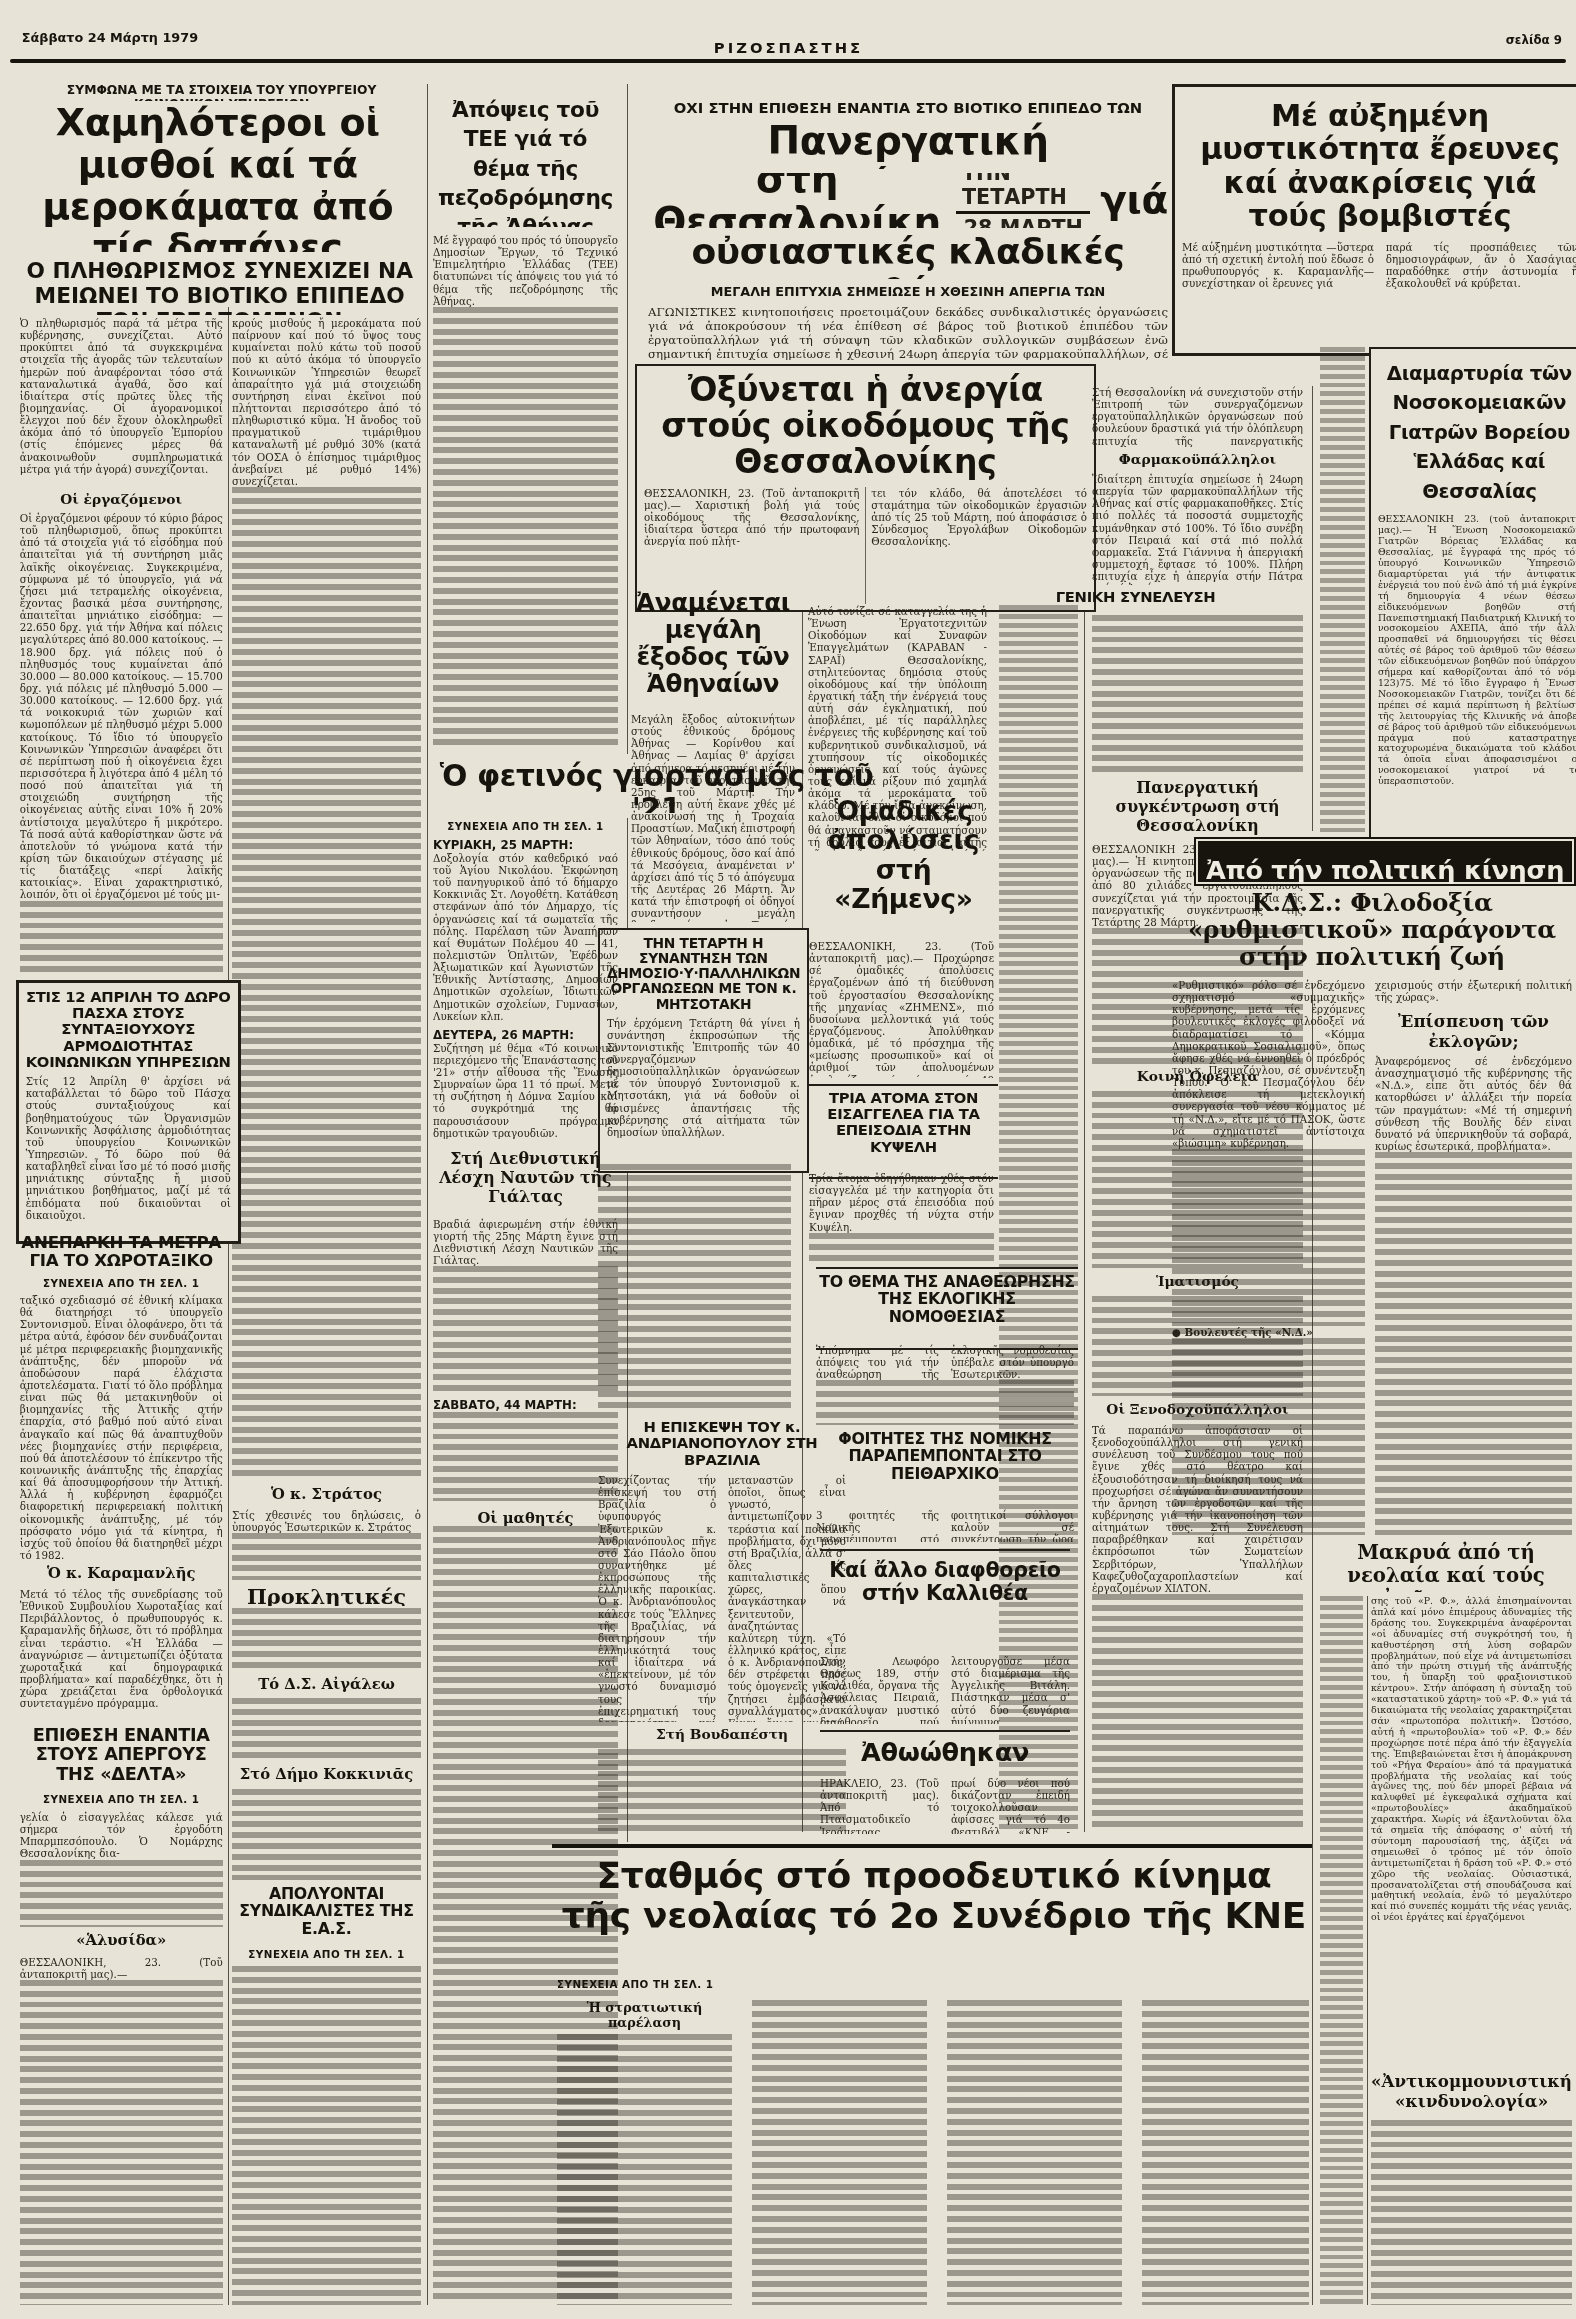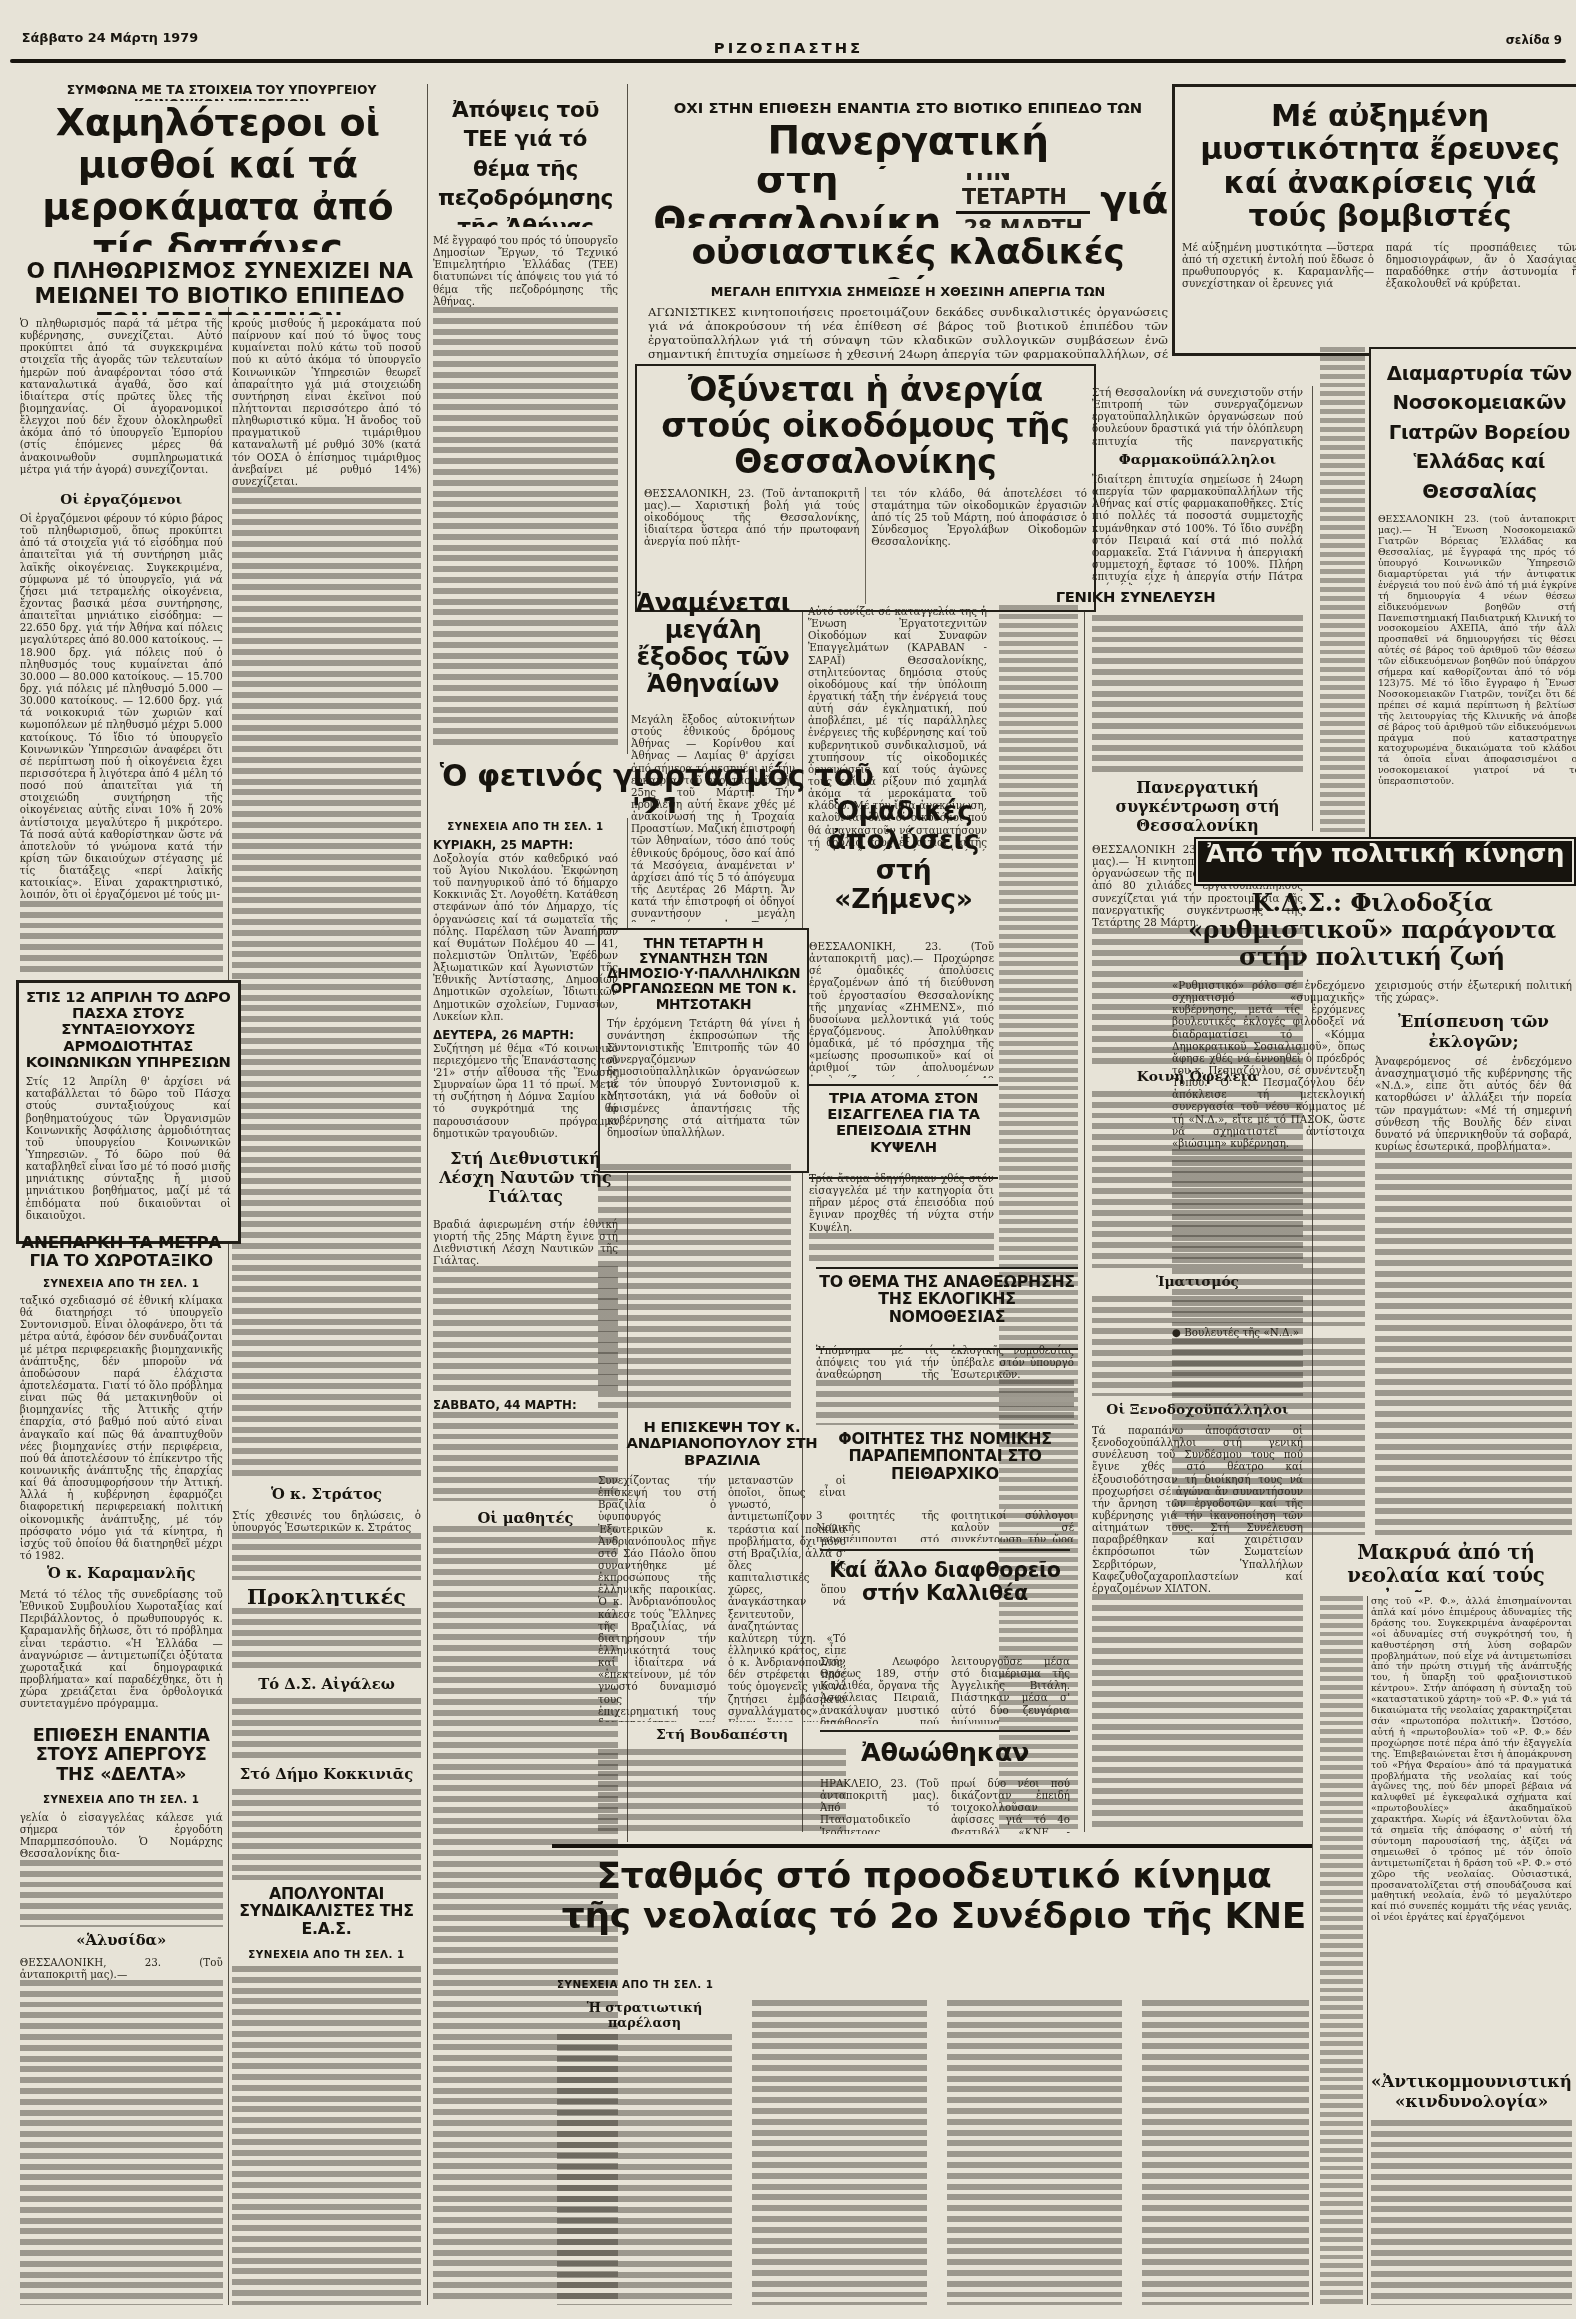--- a/index.html
+++ b/index.html
@@ -13,21 +13,21 @@
   .bd9{font:9.4px/1.16 "DejaVu Serif",serif;text-align:justify;color:#29251c;}
   .note{font:bold 10.3px "DejaVu Sans",sans-serif;text-align:center;color:#17140e;letter-spacing:0.5px;}
   .gk{flex:1 1 auto;min-height:5.9px;opacity:.85;
       background-image:repeating-linear-gradient(to bottom, rgba(45,41,33,.48) 0px, rgba(45,41,33,.48) 5.9px, rgba(0,0,0,0) 5.9px, rgba(0,0,0,0) 10.8px);}
   .gk.sm{background-image:repeating-linear-gradient(to bottom, rgba(45,41,33,.45) 0px, rgba(45,41,33,.45) 4.9px, rgba(0,0,0,0) 4.9px, rgba(0,0,0,0) 8.9px);}
   .vr{position:absolute;width:1px;background:#555046;}
   .hr{position:absolute;background:#17140e;}
   .box{border:2px solid #221f18;padding:5.9px 6.9px;background:#e7e3d7;}
   .ruled{border-top:2px solid #221f18;border-bottom:2px solid #221f18;padding:3.9px 2px;}
   .cols2{column-count:2;column-gap:11.8px;column-rule:1px solid #6b665a;}
-  .banner{background:#17140e;color:#efebe0;display:flex;align-items:center;justify-content:flex-start;
+  .banner{background:#17140e;color:#efebe0;display:flex;align-items:center;justify-content:flex-end;
           border:2px solid #17140e;box-shadow:0 0 0 2px #e7e3d7 inset, 0 0 0 3.9px #17140e inset;}
   .when{display:inline-flex;flex-direction:column;align-items:center;justify-content:center;margin:0 9.9px;}
   .when .w1{font:bold 20.7px "DejaVu Sans",sans-serif;border-bottom:3px solid #17140e;padding:0 5.9px 2px;}
   .when .w2{font:bold 20.7px "DejaVu Sans",sans-serif;padding-top:2px;}
 </style>
 </head>
 <body>
 
 <div id="page">
 
@@ -341,21 +341,21 @@
 
   <div class="blk banner" style="left:1194px;top:837px;width:378px;height:45px">
     <div class="h" style="font-size:25.6px;color:#efebe0">Ἀπό τήν πολιτική κίνηση</div>
   </div>
   <div class="blk" style="left:1172px;top:889px;width:400px;height:83px">
     <div class="h" style="font-size:24.6px;font-family:'DejaVu Serif',serif;font-weight:700">Κ.Δ.Σ.: Φιλοδοξία «ρυθμιστικοῦ» παράγοντα στήν πολιτική ζωή</div>
   </div>
   <div class="blk" style="left:1172px;top:979px;width:193px;height:556px">
     <div class="bd">«Ρυθμιστικό» ρόλο σέ ἐνδεχόμενο σχηματισμό «συμμαχικῆς» κυβέρνησης, μετά τίς ἐρχόμενες βουλευτικές ἐκλογές φιλοδοξεῖ νά διαδραματίσει τό «Κόμμα Δημοκρατικοῦ Σοσιαλισμοῦ», ὅπως ἄφησε χθές νά ἐννοηθεῖ ὁ πρόεδρός του κ. Πεσμαζόγλου, σέ συνέντευξη Τύπου. Ὁ κ. Πεσμαζόγλου δέν ἀπόκλεισε τή μετεκλογική συνεργασία τοῦ νέου κόμματος μέ τή «Ν.Δ.», εἴτε μέ τό ΠΑΣΟΚ, ὥστε νά σχηματιστεῖ ἀντίστοιχα «βιώσιμη» κυβέρνηση.</div>
     <div class="gk" style="max-height:177px"></div>
-    <div class="bd" style="font-weight:normal">● Βουλευτές τῆς «Ν.Δ.»</div>
+    <div class="bd" style="font-weight:bold">● Βουλευτές τῆς «Ν.Δ.»</div>
     <div class="gk"></div>
   </div>
   <div class="blk" style="left:1375px;top:979px;width:197px;height:556px">
     <div class="bd">χειρισμούς στήν ἐξωτερική πολιτική τῆς χώρας».</div>
     <div class="sub" style="font-size:16.7px;margin:7.9px 0 3.9px">Ἐπίσπευση τῶν ἐκλογῶν;</div>
     <div class="bd">Ἀναφερόμενος σέ ἐνδεχόμενο ἀνασχηματισμό τῆς κυβέρνησης τῆς «Ν.Δ.», εἶπε ὅτι αὐτός δέν θά κατορθώσει ν' ἀλλάξει τήν πορεία τῶν πραγμάτων: «Μέ τή σημερινή σύνθεση τῆς Βουλῆς δέν εἶναι δυνατό νά ὑπερνικηθοῦν τά σοβαρά, κυρίως ἐσωτερικά, προβλήματα».</div>
     <div class="gk"></div>
   </div>
   <div class="blk" style="left:1320px;top:1541px;width:252px;height:51px">
     <div class="sub" style="font-size:19.7px">Μακρυά ἀπό τή νεολαία καί τούς ἀγῶνες της</div>

